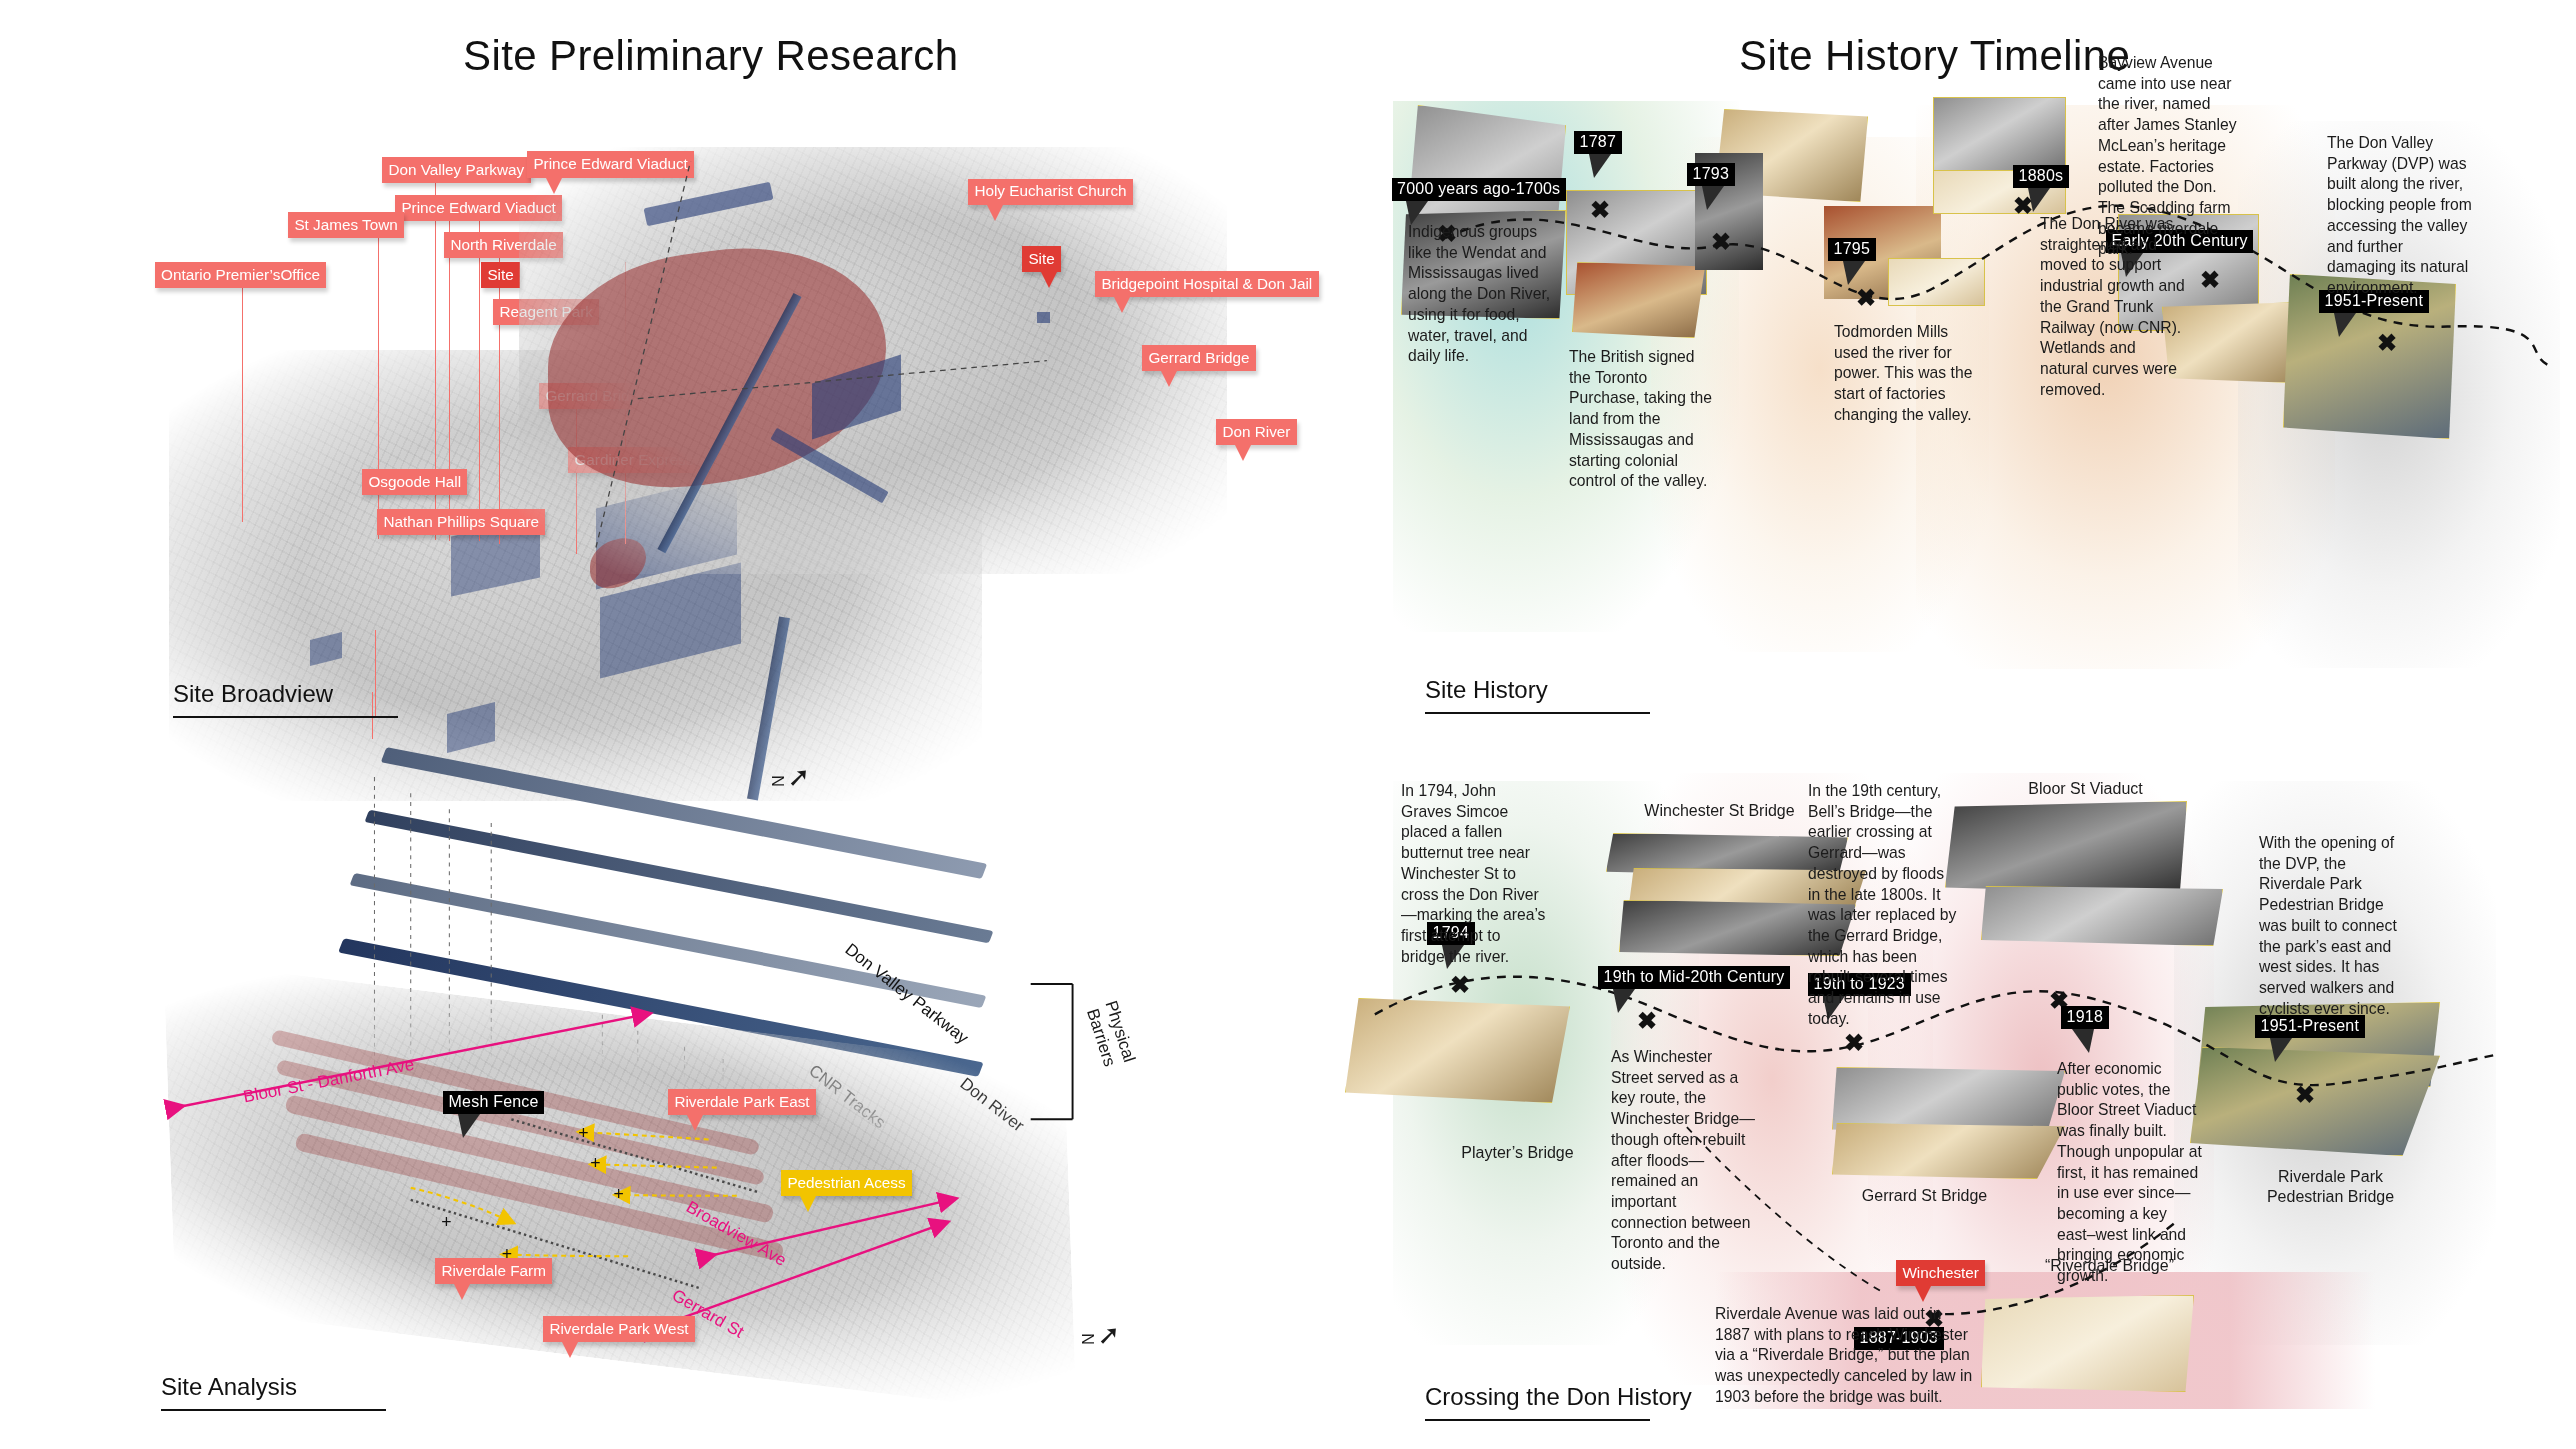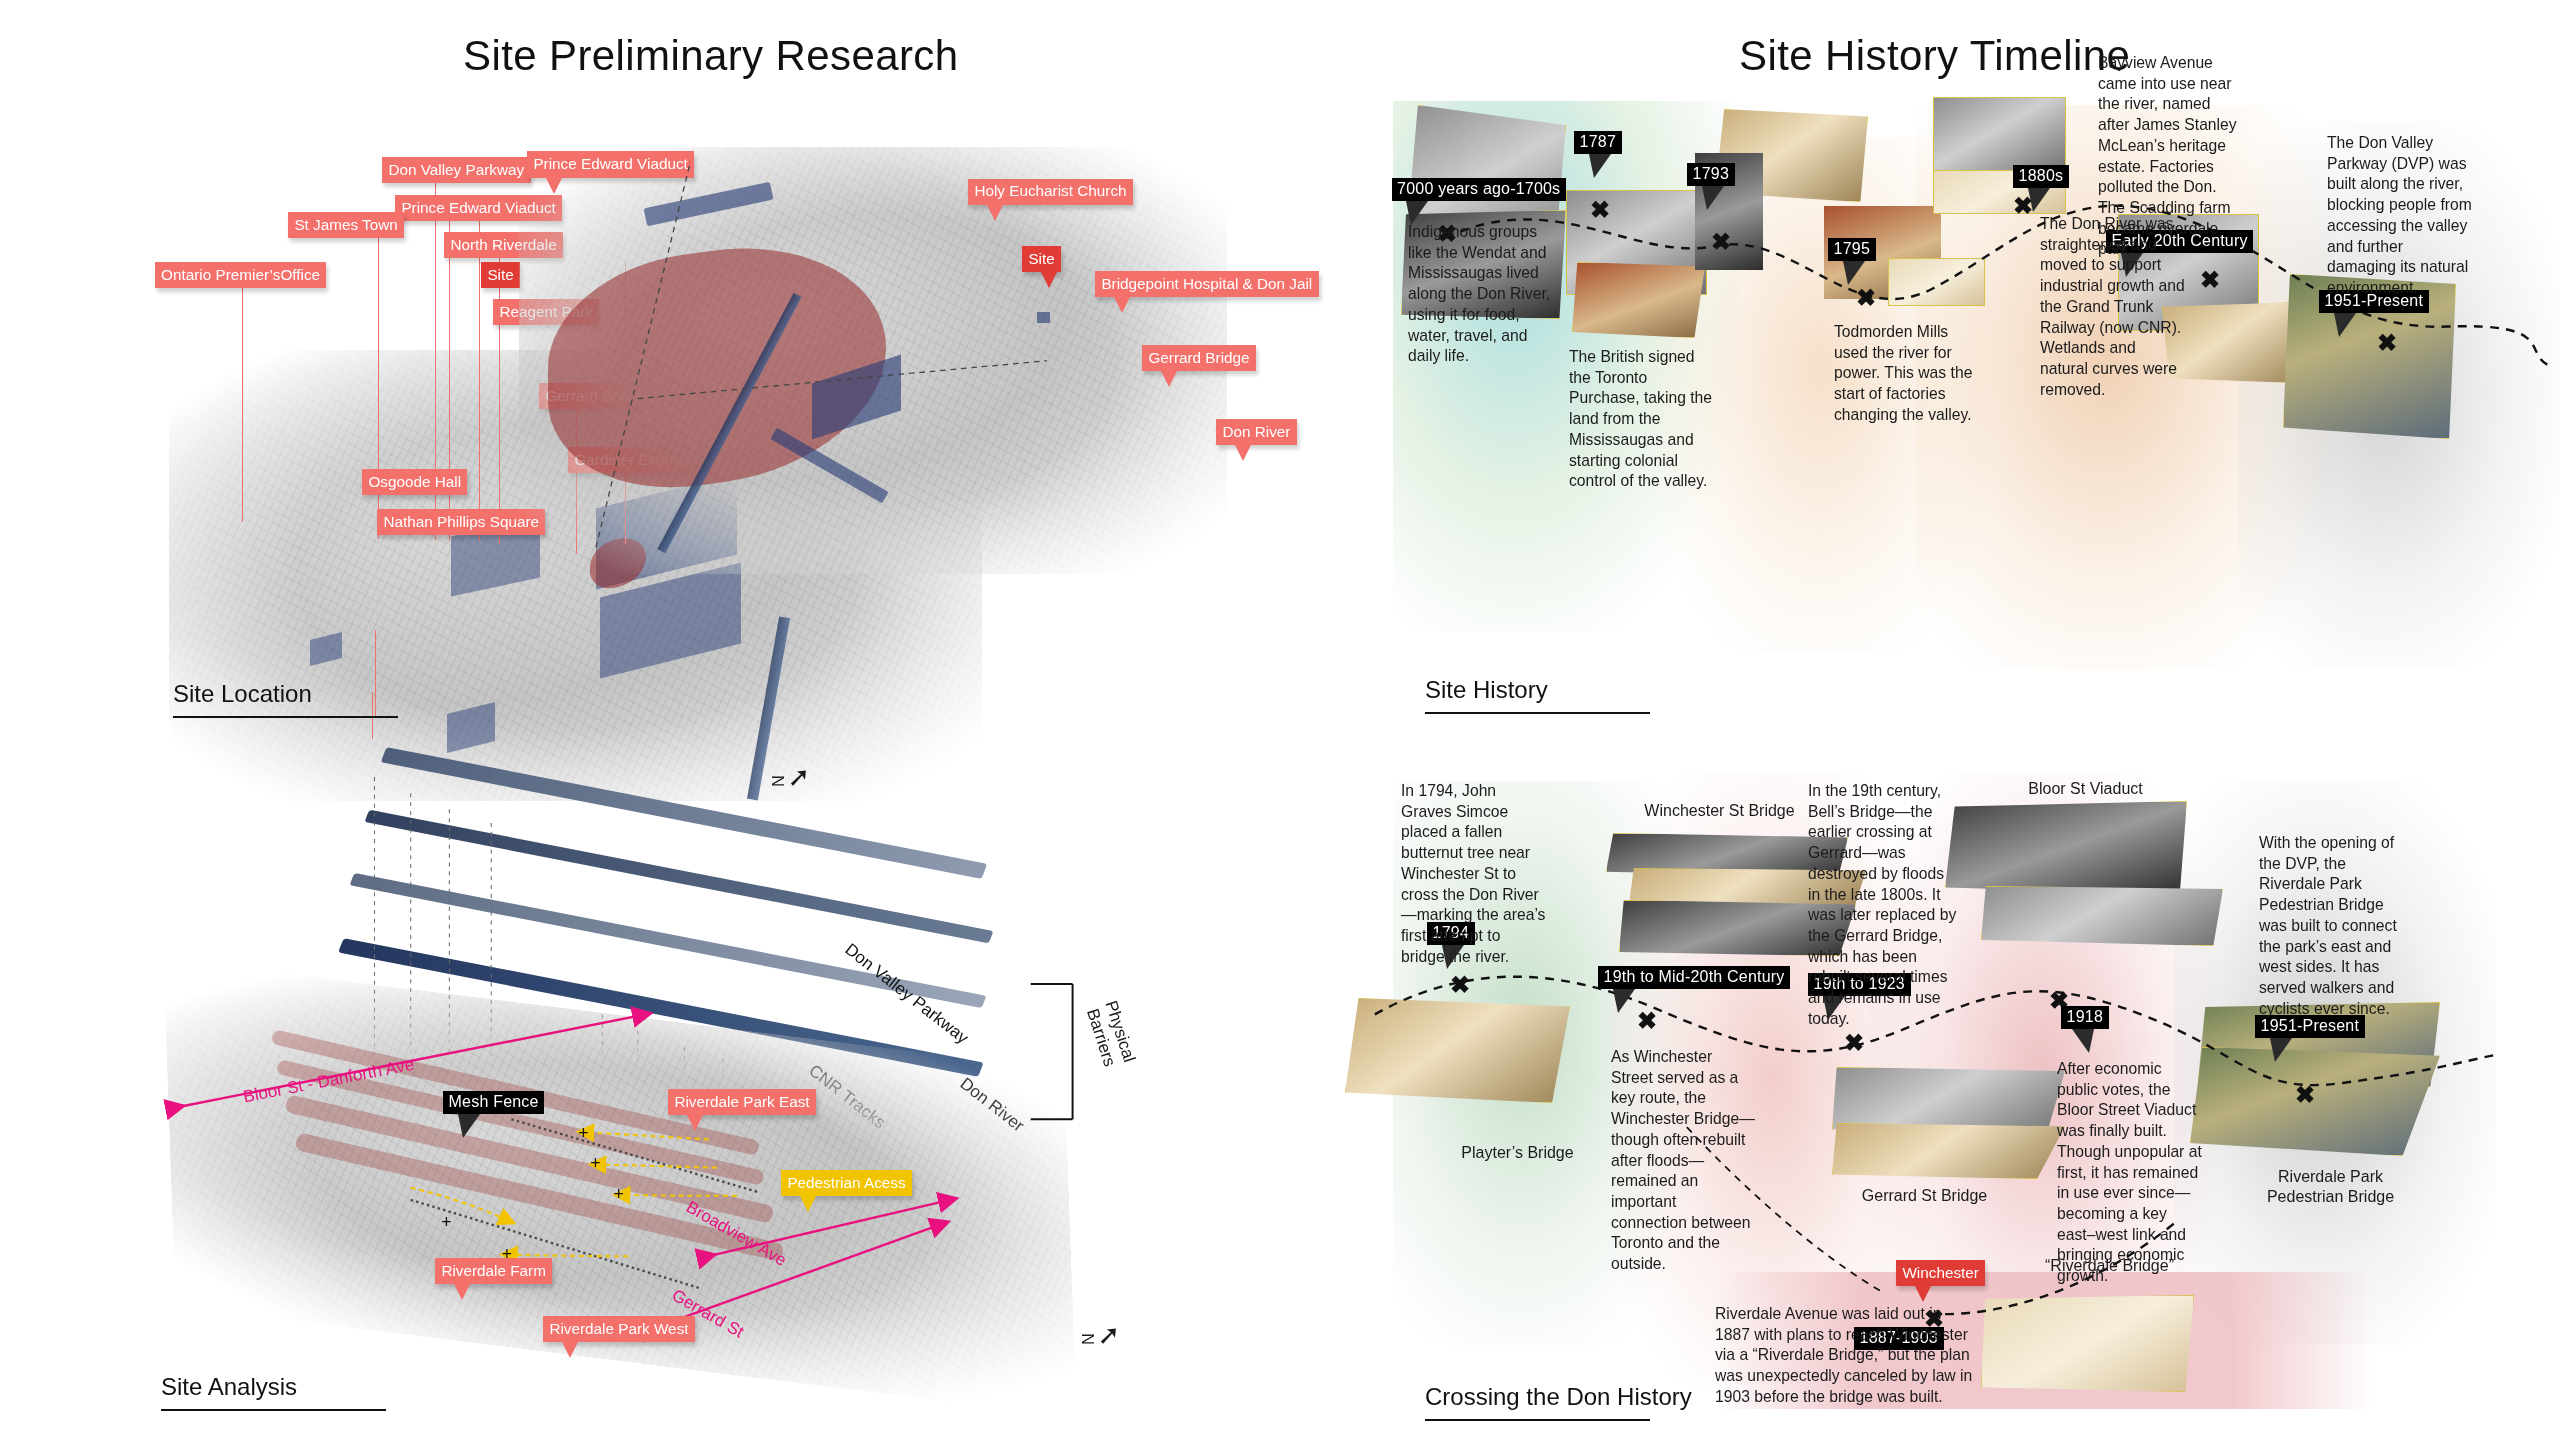--- a/index.html
+++ b/index.html
@@ -267,21 +267,21 @@
     <span>Don River</span>
     <i class="pointer"></i></div>
 
   <svg class="svg-layer" width="1079" height="612" viewBox="0 0 1340 760">
     <path d="M 560 480 L 680 -10" stroke="#444" stroke-width="1.6" stroke-dasharray="7 6" fill="none"></path>
     <path d="M 612 295 L 1120 248" stroke="#444" stroke-width="1.6" stroke-dasharray="7 6" fill="none"></path>
   </svg>
 </div>
 
 <div class="section-caption" style="left:173px; top:680px;">
-  <span>Site Location</span>
+  <span>Site Broadview</span>
   <span class="rule"></span>
 </div>
 
 <div class="panel" style="left:145px; top:773px; width:1087px; height:596px;">
 
   <div class="river" style="left:233px; top:32px; width:612px; height:16px; transform:rotate(11deg) skewX(-10deg); border-radius:3.2px; background:linear-gradient(90deg,#4f5f7a,#8e9bb0);"></div>
   <div class="river" style="left:216px; top:97px; width:636px; height:13px; transform:rotate(11deg) skewX(-10deg); border-radius:3.2px; background:linear-gradient(90deg,#30405e,#6a7b94);"></div>
   <div class="river" style="left:201px; top:161px; width:644px; height:13px; transform:rotate(11deg) skewX(-10deg); border-radius:3.2px; background:linear-gradient(90deg,#5d6c84,#9aa6b8);"></div>
   <div class="river" style="left:190px; top:227px; width:652px; height:14.5px; transform:rotate(11deg) skewX(-10deg); border-radius:3.2px; background:linear-gradient(90deg,#23365e,#4a678f);"></div>
 

